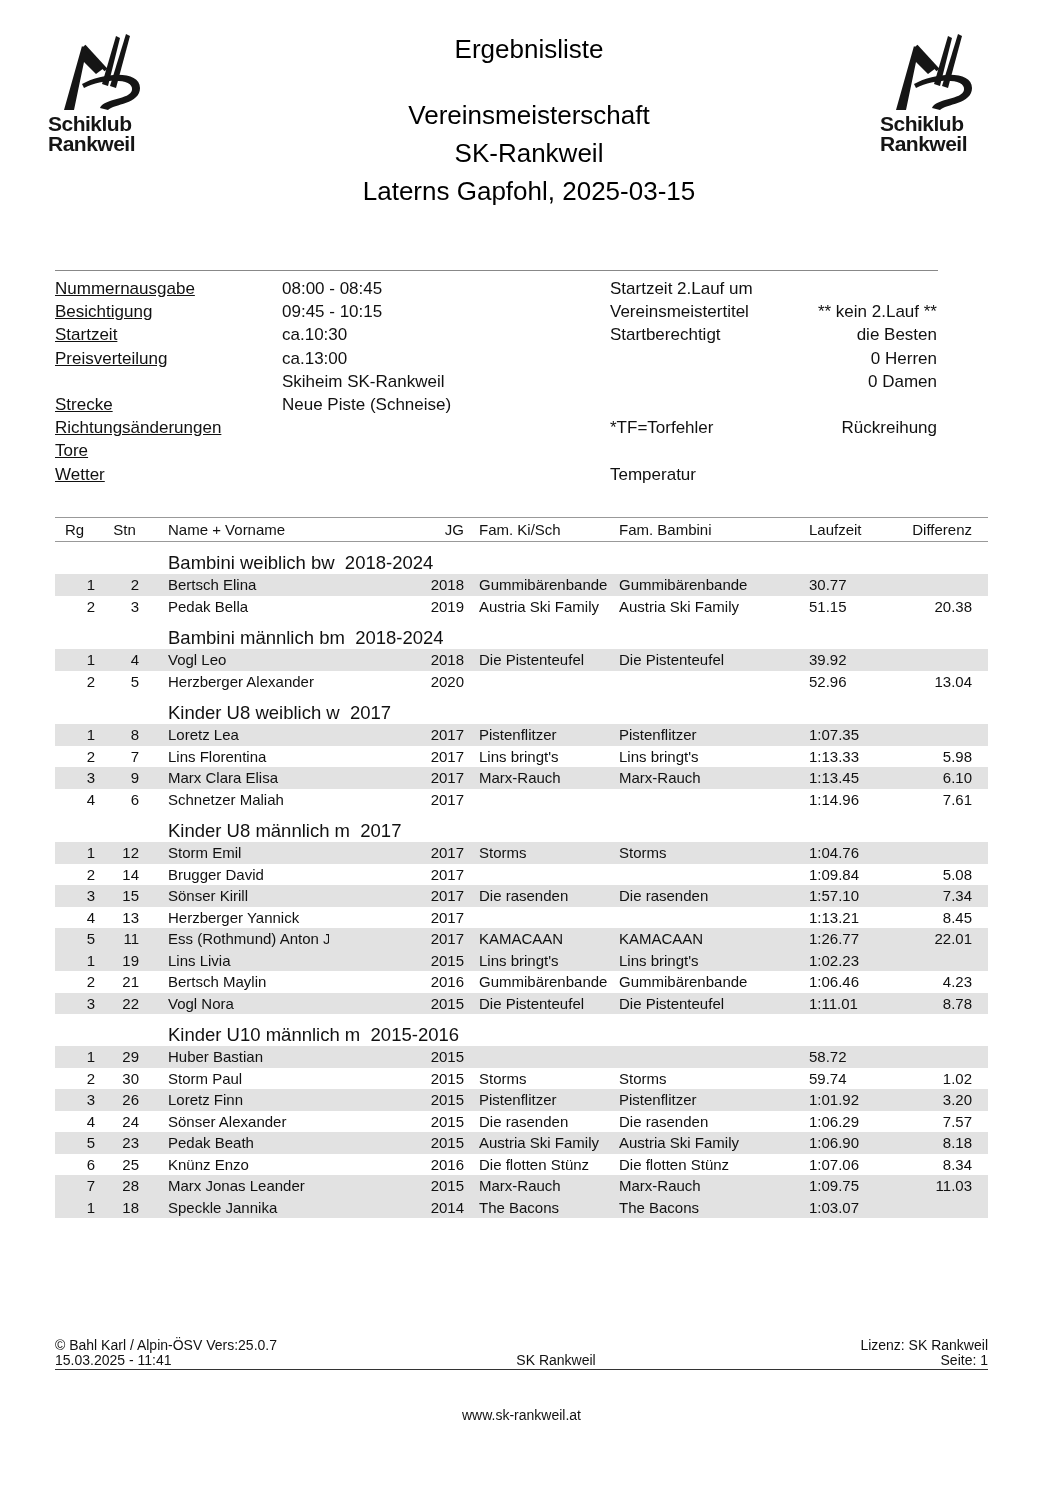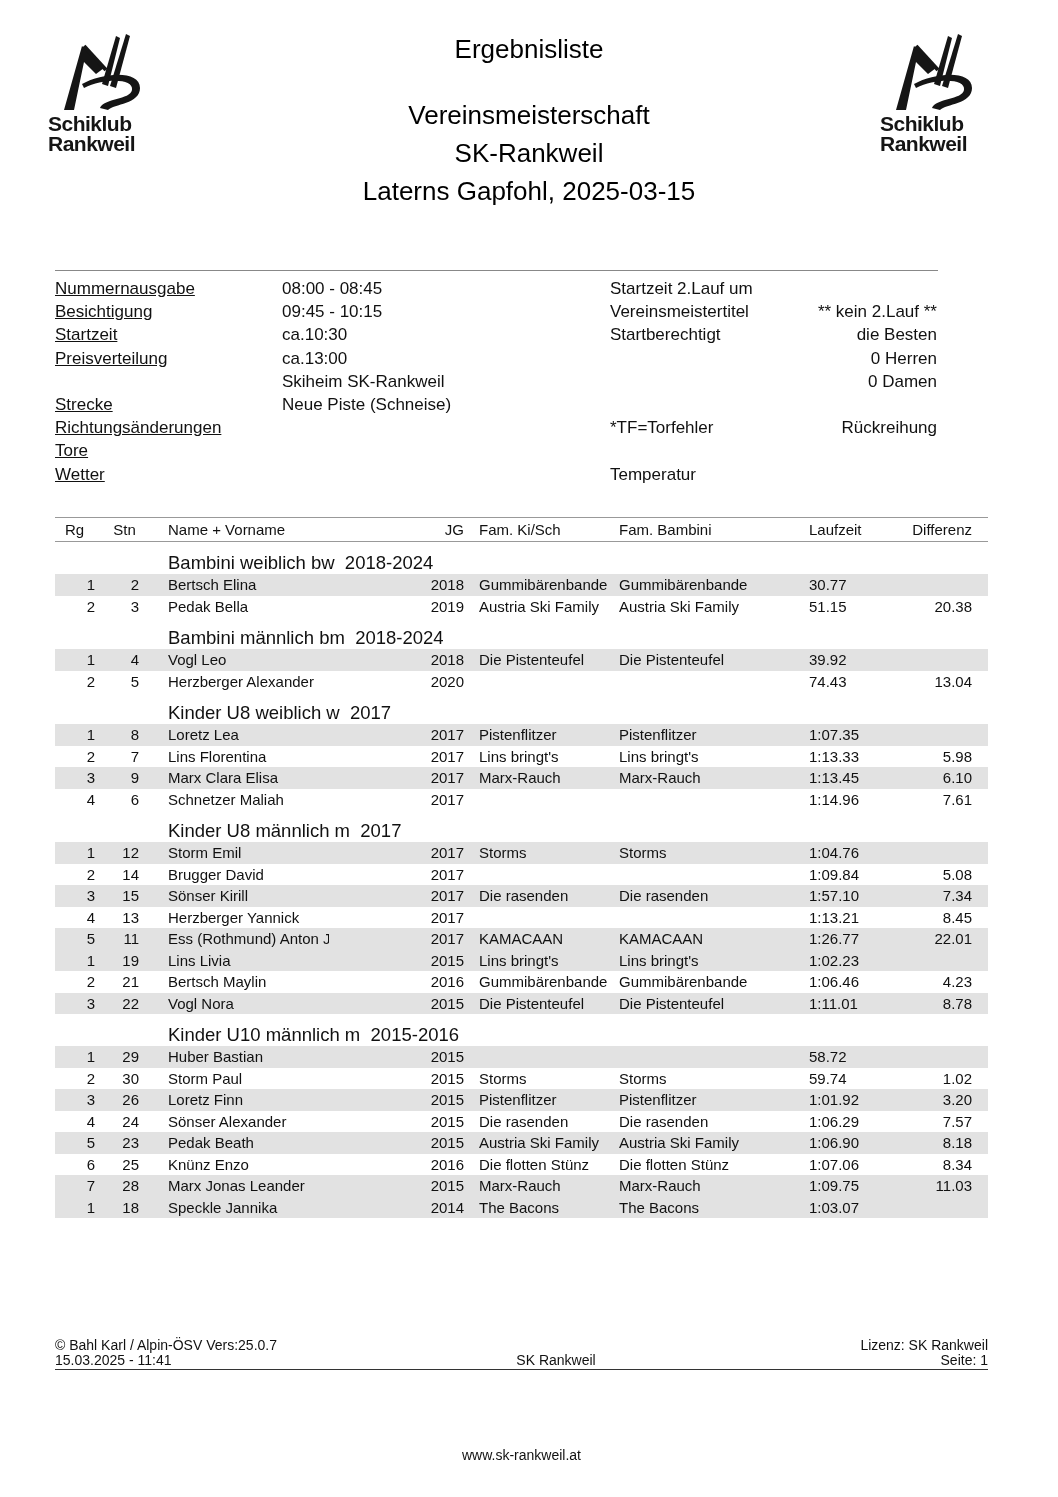--- a/index.html
+++ b/index.html
@@ -38,21 +38,21 @@
   .c-ki { width: 155px; padding-left: 15px; }
   .c-bam { width: 190px; }
   .c-lz { width: 62px; text-align: left; }
   .c-diff { width: 101px; text-align: right; }
   .thead .c-rg { text-align: left; padding-left: 10px; width: 55px; }
   .thead .c-stn { width: 29px; text-align: center; }
 
   .footer { position: absolute; left: 55px; width: 933px; font-size: 14px; }
   .f1 { top: 1352px; height: 18px; display: flex; justify-content: space-between; border-bottom: 1.5px solid #333; }
   .f2 { top: 1337px; display: flex; justify-content: space-between; }
-  .f3 { top: 1407px; text-align: center; margin-top: 40px; }
+  .f3 { top: 1407px; text-align: center; }
 </style>
 </head>
 <body>
 
 <div class="logo logo-left">
   <svg viewBox="0 0 100 86">
     <path d="M20 82 L38 18 L60 40 L52 46 L40 34 L30 82 Z" fill="#151515"></path>
     <path d="M40 18 L62 42" stroke="#151515" stroke-width="4"></path>
     <path d="M58 56 L72 8 L76 10 L64 58 Z" fill="#151515"></path>
     <path d="M66 58 L82 6 L86 8 L72 60 Z" fill="#151515"></path>
@@ -171,21 +171,21 @@
         <div class="c c-lz">39.92</div>
         <div class="c c-diff"></div>
       </div>
       <div class="row">
         <div class="c c-rg">2</div>
         <div class="c c-stn">5</div>
         <div class="c c-name">Herzberger Alexander</div>
         <div class="c c-jg">2020</div>
         <div class="c c-ki"></div>
         <div class="c c-bam"></div>
-        <div class="c c-lz">74.43</div>
+        <div class="c c-lz">52.96</div>
         <div class="c c-diff">13.04</div>
       </div>
       <div class="cat">Kinder U8 weiblich w  2017</div>
       <div class="row shade">
         <div class="c c-rg">1</div>
         <div class="c c-stn">8</div>
         <div class="c c-name">Loretz Lea</div>
         <div class="c c-jg">2017</div>
         <div class="c c-ki">Pistenflitzer</div>
         <div class="c c-bam">Pistenflitzer</div>

